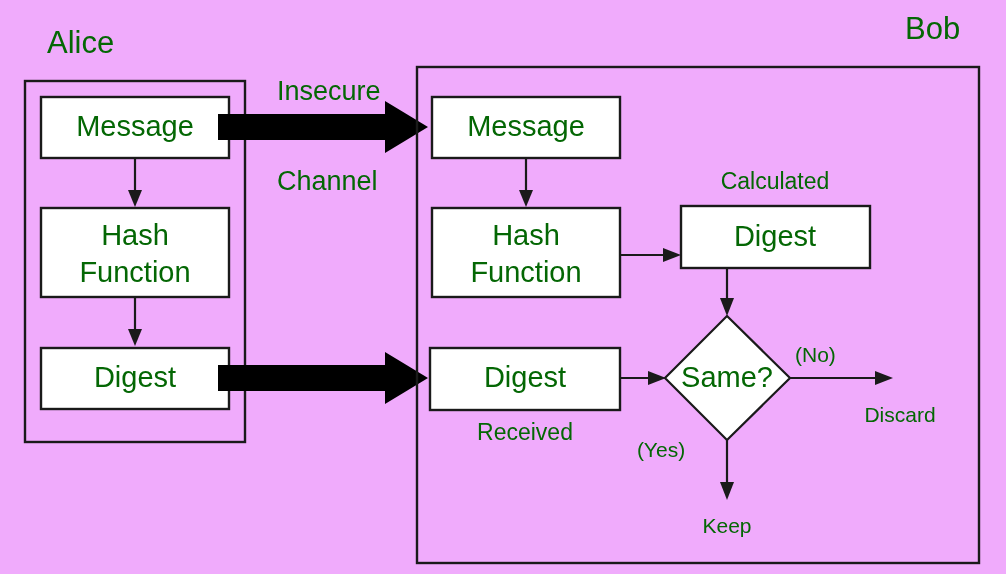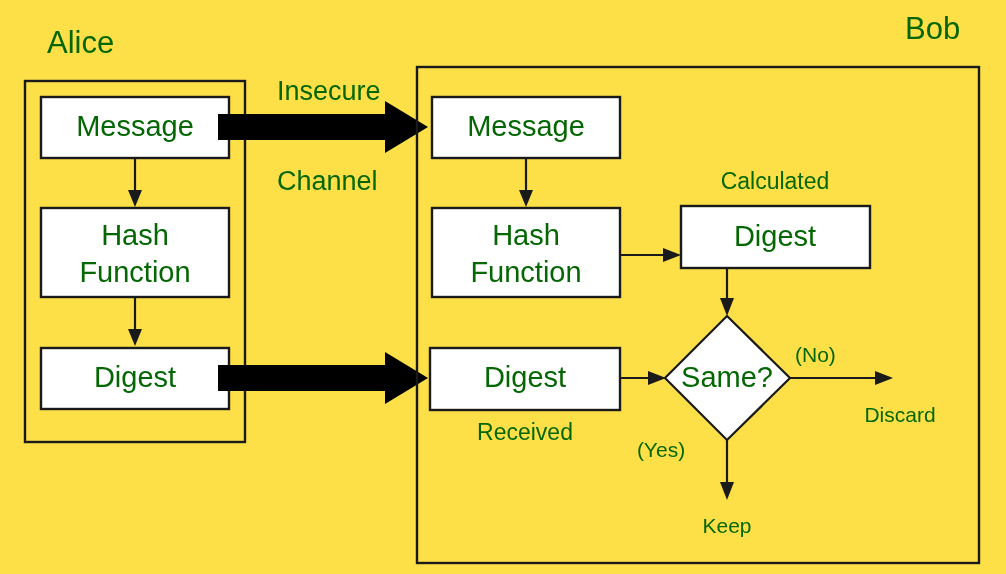--- a/index.html
+++ b/index.html
@@ -7,21 +7,21 @@
     padding: 0;
     background: #ffffff;
   }
   body {
     font-family: "Liberation Sans", sans-serif;
   }
   #diagram-root {
     position: relative;
     width: 1006px;
     height: 574px;
-    background: #fde047;
+    background: #f0abfc;
     overflow: hidden;
   }
   svg.diagram {
     display: block;
     width: 1006px;
     height: 574px;
   }
   .box-rect {
     fill: #ffffff;
     stroke: #1a1a1a;

